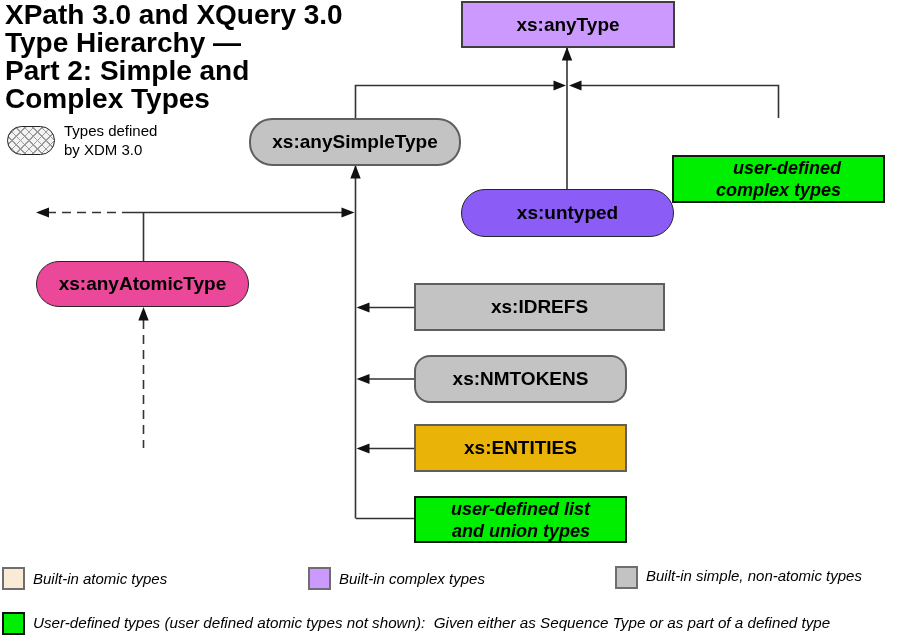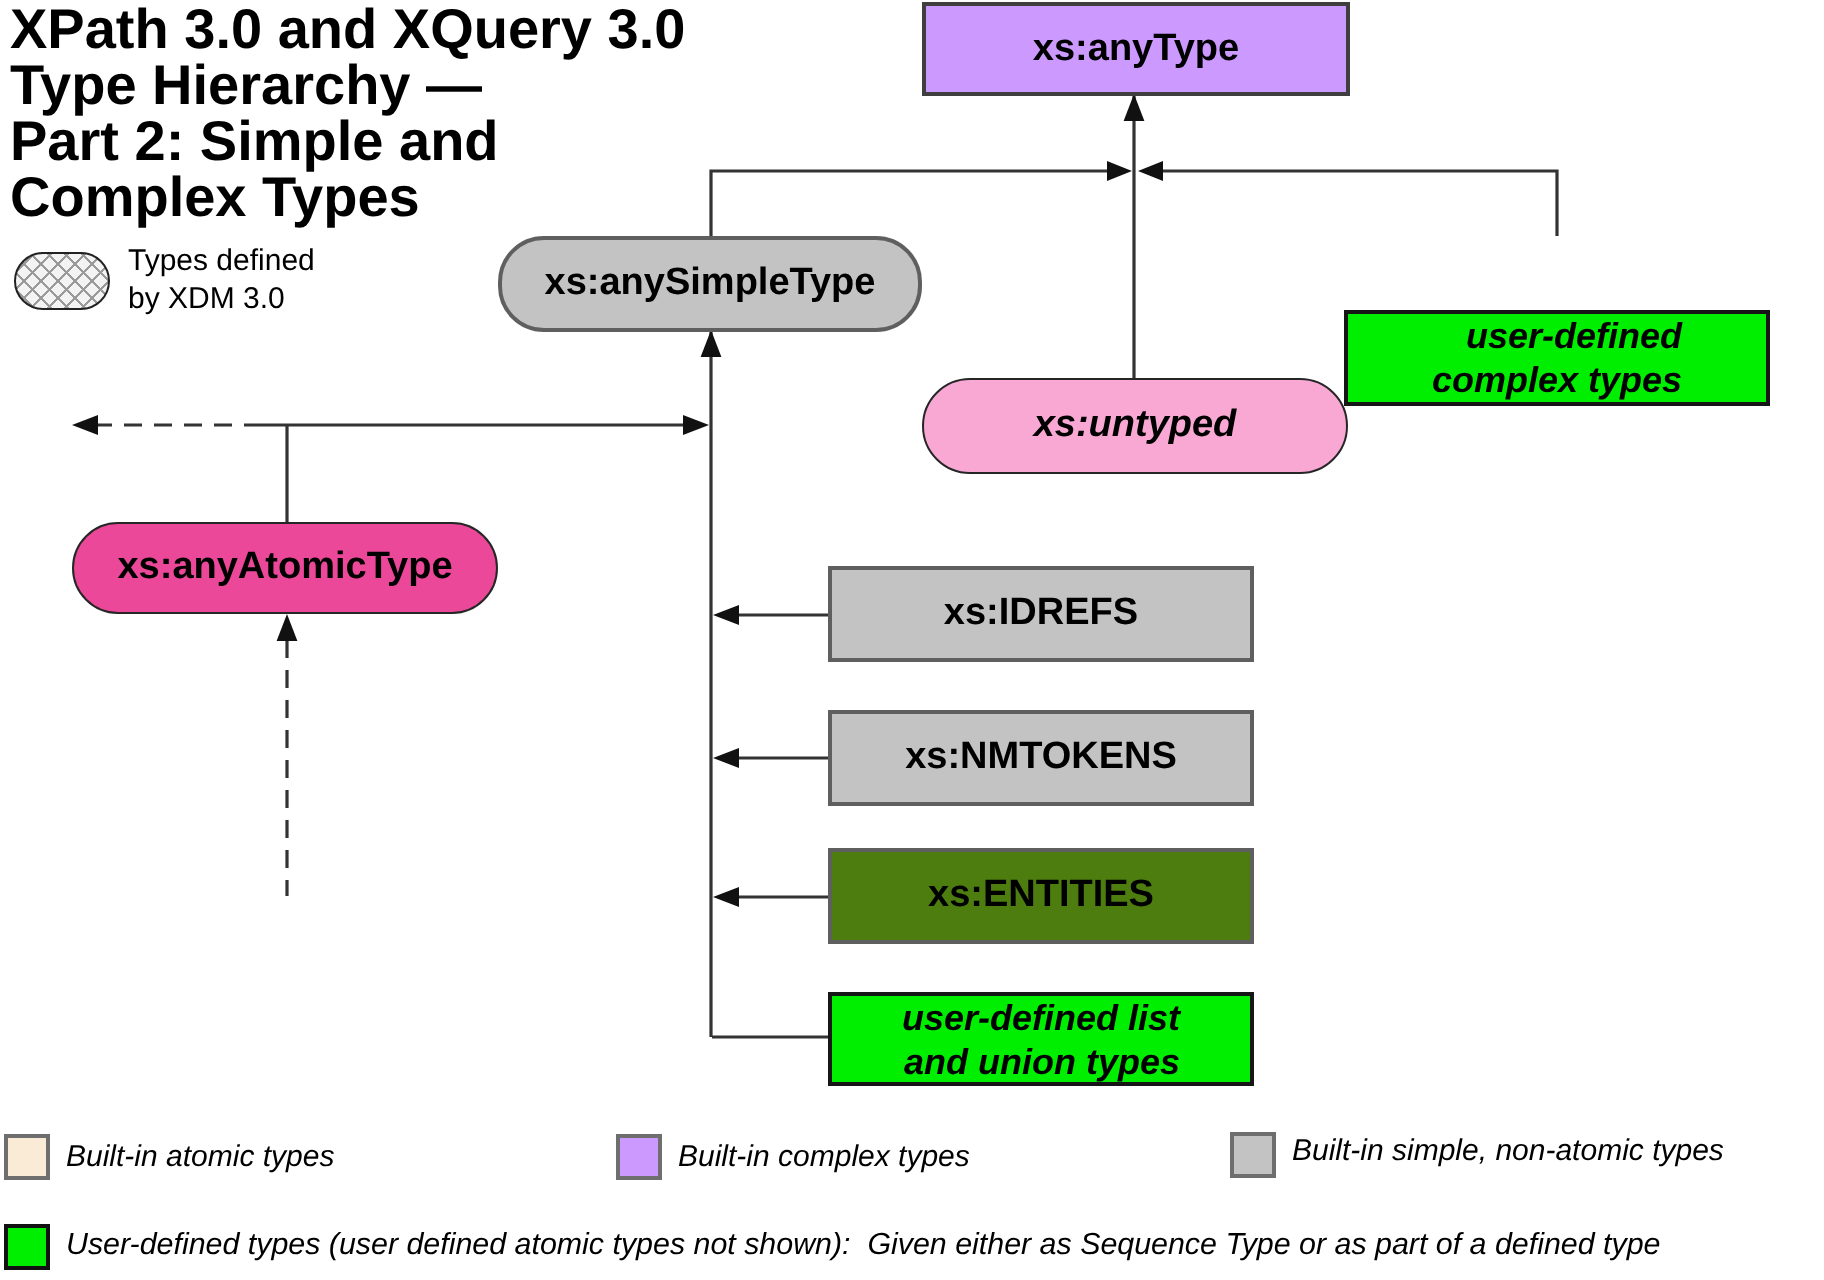--- a/index.html
+++ b/index.html
@@ -36,22 +36,22 @@
   .rect-gray{border:2px solid #5f5f5f;}
   .rect-purple{border:2px solid #3f3f3f;}
   .rect-green{border:2px solid #161616;font-style:italic;font-size:18px;}
   .pill{border:1.6px solid #262626;border-radius:24px;}
 
   #node-anytype        {left:461px;top:1px;  width:214px;height:47px;}
   #node-anysimpletype  {left:249px;top:118px;width:212px;height:48px;border-radius:23px;}
   #node-usercomplex    {left:672px;top:118px;width:213px;height:48px;margin-top:37px;}
   #node-untyped        {left:461px;top:189px;width:213px;height:48px;}
   #node-anyatomic      {left:36px; top:261px;width:213px;height:46px;border-radius:23px;}
-  #node-idrefs         {left:414px;top:283px;width:213px;height:48px;}
-  #node-nmtokens       {left:414px;top:355px;width:213px;height:48px;}
+  #node-idrefs         {left:414px;top:283px;width:251px;height:48px;}
+  #node-nmtokens       {left:414px;top:355px;width:213px;height:48px;border-radius:16px;}
   #node-entities       {left:414px;top:424px;width:213px;height:48px;}
   #node-userlist       {left:414px;top:496px;width:213px;height:47px;}
 
   .swatch{position:absolute;width:23px;height:23px;box-sizing:border-box;border:2px solid #6e6e6e;}
   #sw-atomic {left:2px;  top:567px;}
   #sw-complex{left:308px;top:567px;}
   #sw-simple {left:615px;top:566px;}
   #sw-user   {left:2px;  top:612px;border-color:#111;}
 
   .leg-label{position:absolute;font-size:15px;white-space:pre;font-style:italic;}
@@ -118,29 +118,29 @@
   <div class="xdm-label">Types defined
 by XDM 3.0</div>
 
   <div class="node rect-purple" id="node-anytype" style="background-color: rgb(204, 153, 255);">xs:anyType</div>
 
   <div class="node rect-gray" id="node-anysimpletype" style="background-color: rgb(195, 195, 195);">xs:anySimpleType</div>
 
   <div class="node rect-green" id="node-usercomplex" style="background-color: rgb(0, 238, 0);">user-defined
 complex types</div>
 
-  <div class="node pill" id="node-untyped" style="background-color: #f9a8d4; font-style: italic;">xs:untyped</div>
+  <div class="node pill" id="node-untyped" style="background-color: #8b5cf6;">xs:untyped</div>
 
   <div class="node pill" id="node-anyatomic" style="background-color: #ec4899;">xs:anyAtomicType</div>
 
   <div class="node rect-gray" id="node-idrefs" style="background-color: rgb(195, 195, 195);">xs:IDREFS</div>
 
   <div class="node rect-gray" id="node-nmtokens" style="background-color: rgb(195, 195, 195);">xs:NMTOKENS</div>
 
-  <div class="node rect-gray" id="node-entities" style="background-color: #4d7c0f;">xs:ENTITIES</div>
+  <div class="node rect-gray" id="node-entities" style="background-color: #eab308;">xs:ENTITIES</div>
 
   <div class="node rect-green" id="node-userlist" style="background-color: rgb(0, 238, 0);">user-defined list
 and union types</div>
 
   <div class="swatch" id="sw-atomic" style="background-color: rgb(250, 235, 215);"></div>
   <div class="leg-label" id="lb-atomic">Built-in atomic types</div>
 
   <div class="swatch" id="sw-complex" style="background-color: rgb(204, 153, 255);"></div>
   <div class="leg-label" id="lb-complex">Built-in complex types</div>
 

